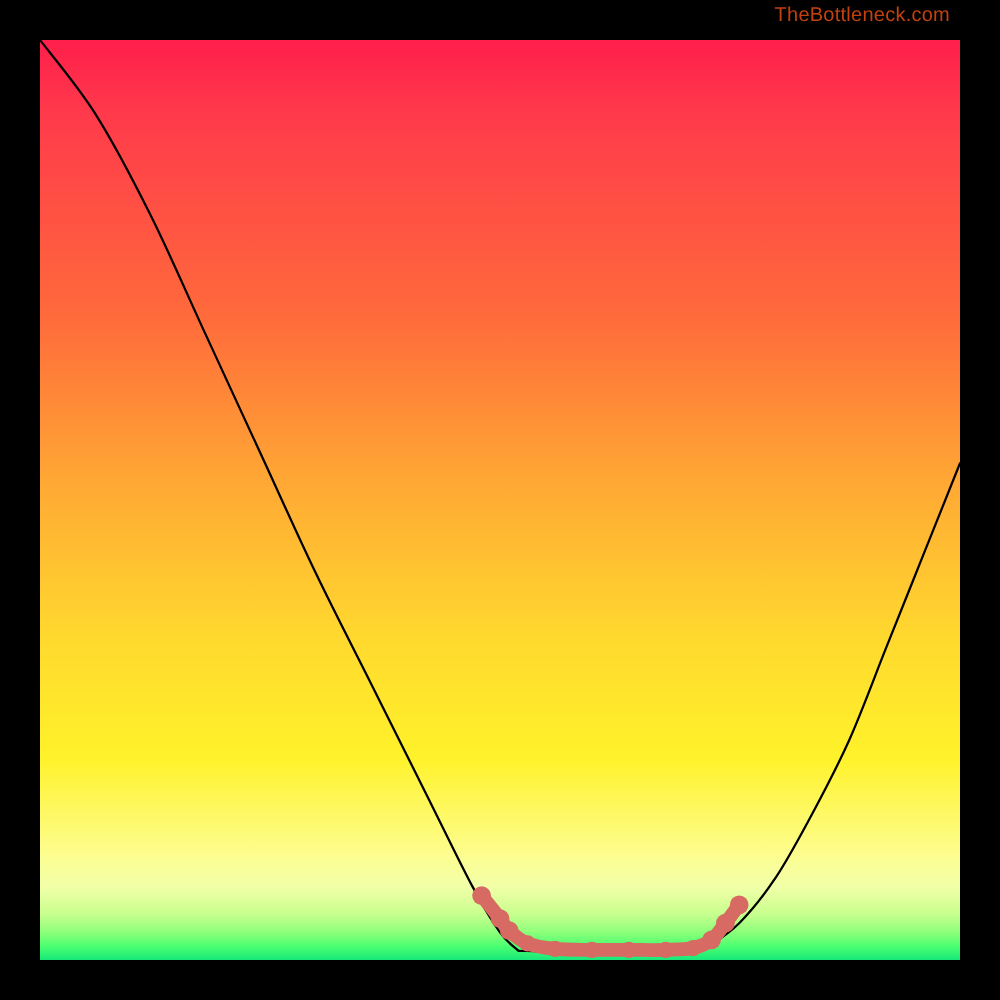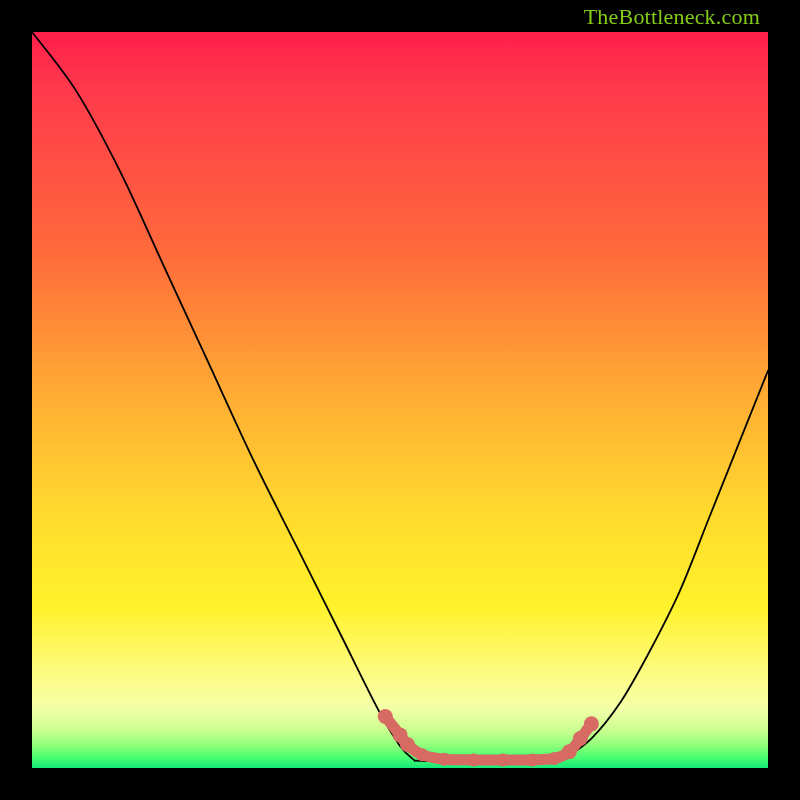--- a/index.html
+++ b/index.html
@@ -46,23 +46,23 @@
       #c8ff8e 95%,
       #8dff7a 97%,
       #4bff70 98.5%,
       #17e87a 100%
     );
   }
   .watermark {
     position: absolute;
     top: 4px;
     right: 40px;
-    font-family: Liberation Serif, serif;
-    font-size: 22px;
-    color: #84cc16;
+    font-family: Liberation Sans, sans-serif;
+    font-size: 16px;
+    color: #c2410c;
     letter-spacing: 0.2px;
     user-select: none;
   }
   svg.curves {
     position: absolute;
     left: 0;
     top: 0;
     width: 736px;
     height: 736px;
     overflow: visible;

